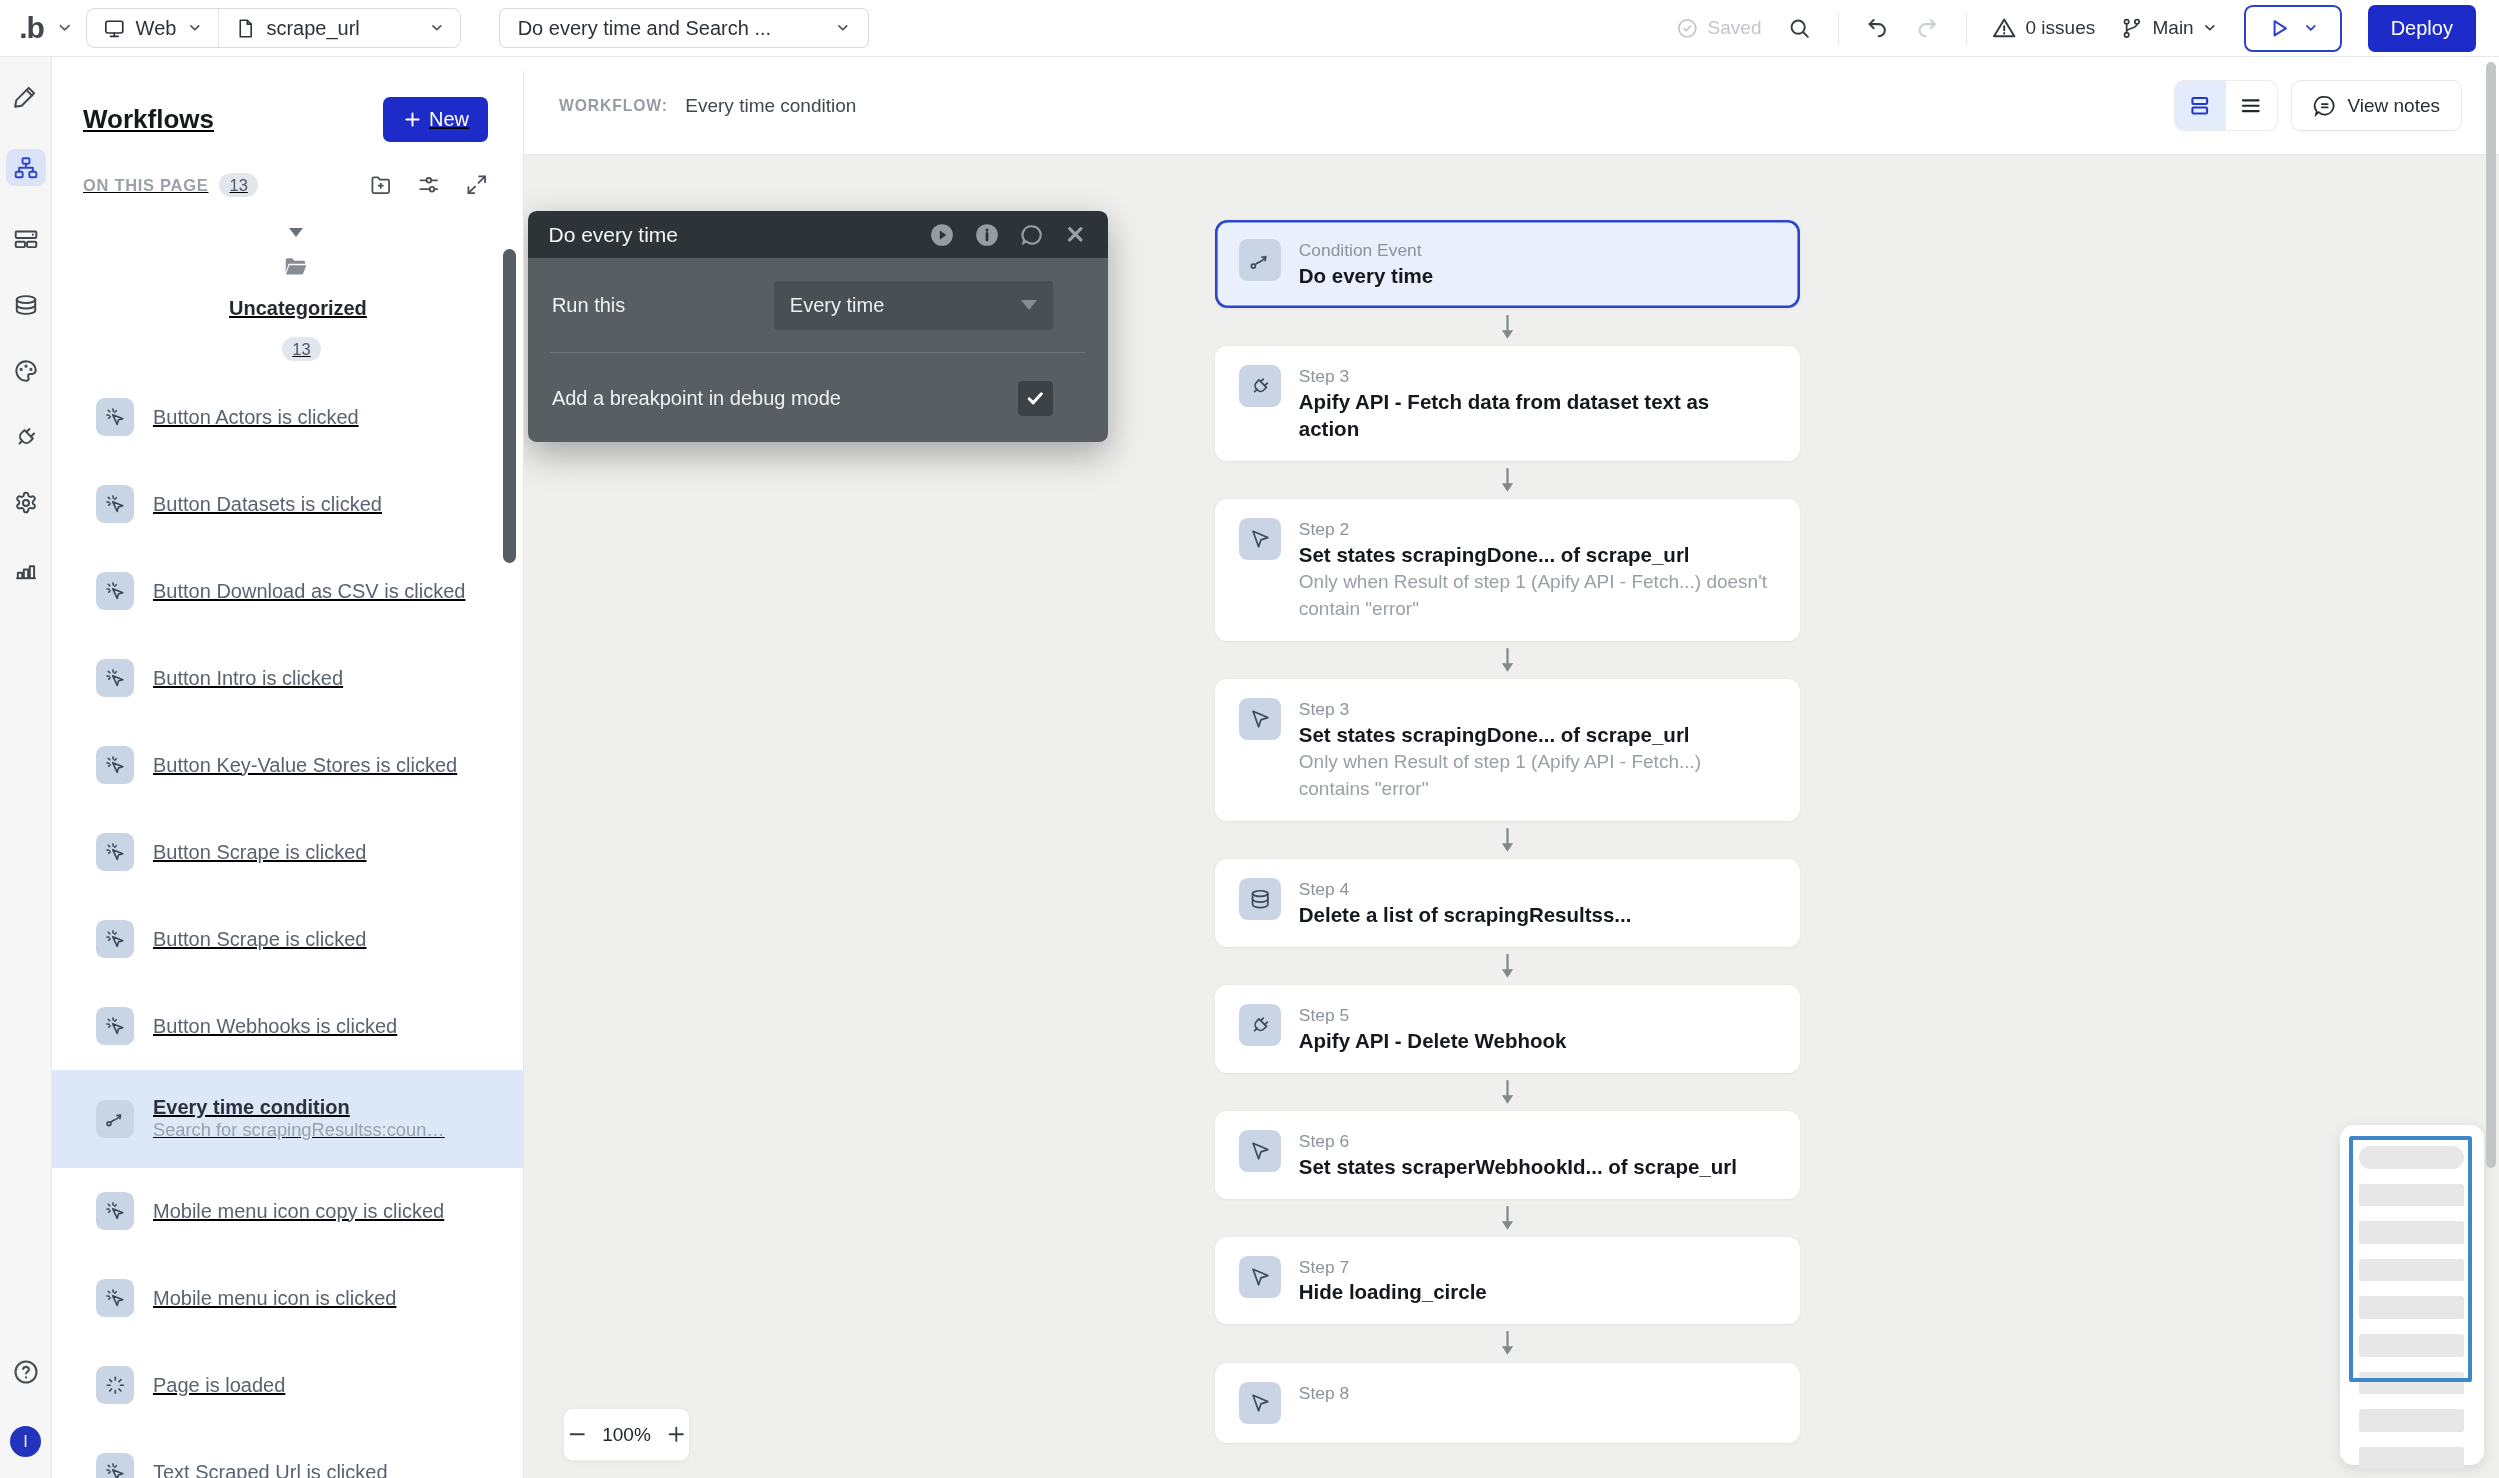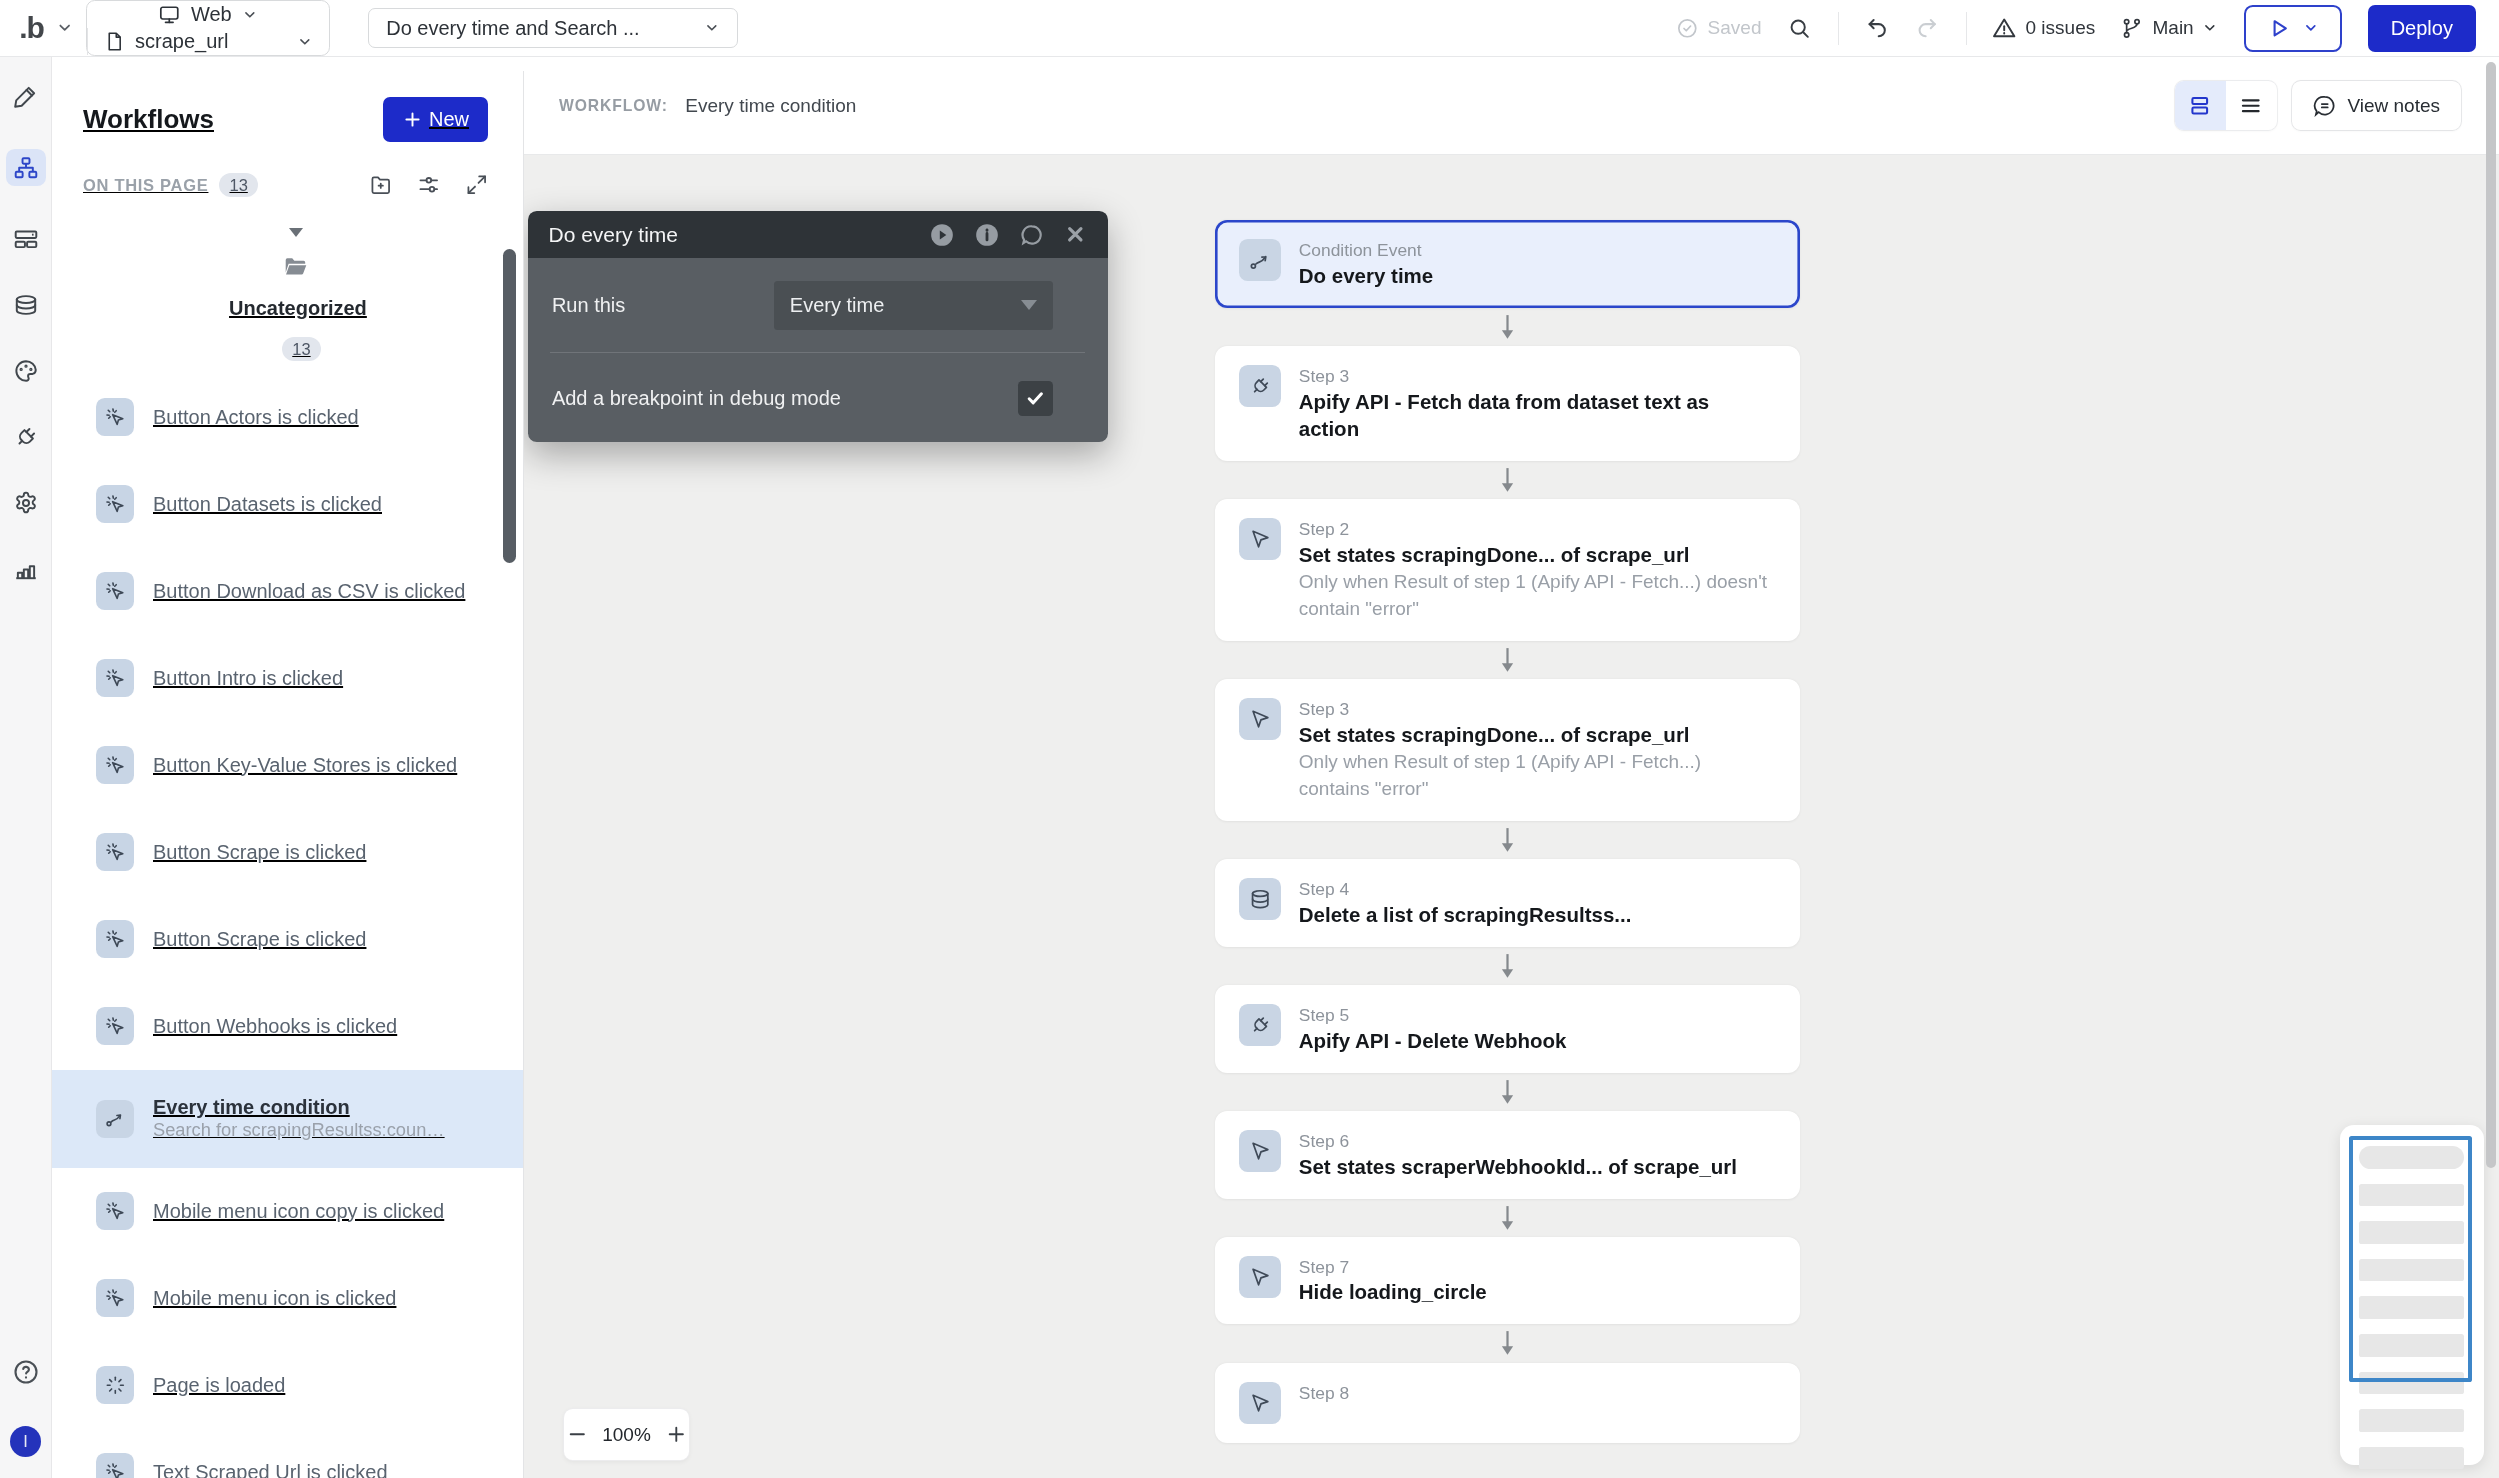--- a/index.html
+++ b/index.html
@@ -6,22 +6,22 @@
   html,body { width:2500px; height:1479px; overflow:hidden; background:#fff;
     font-family:"Liberation Sans","DejaVu Sans",sans-serif; }
   #app { position:relative; width:2500px; height:1479px; }
   svg { display:block; }
 
   
   .topbar { position:absolute; top:0; left:0; width:2500px; height:57px; background:#fff;
     border-bottom:0.9px solid #e7e8ea; display:flex; align-items:center; padding:0 14px; }
   .logo-wrap { display:flex; align-items:center; gap:12.2px; padding:0 12.2px 0 5.2px; }
   .logo { font-size:30px; font-weight:700; color:#43474b; letter-spacing:-0.9px; }
-  .sel-group { display:flex; align-items:center; height:56px; border:1.3px solid #d8dadc;
-    border-radius:8.7px; background:#fff;flex-direction:column; }
+  .sel-group { display:flex; align-items:center; height:40px; border:1.3px solid #d8dadc;
+    border-radius:8.7px; background:#fff; }
   .sel-seg { display:flex; align-items:center; gap:10.5px; padding:0 15.7px; height:100%; cursor:pointer; }
   .sel-seg + .sel-seg { border-left:1.3px solid #e3e4e6; }
   .sel-single { height:40px; border:1.3px solid #d8dadc; border-radius:7px; display:flex;
     align-items:center; gap:12.2px; padding:0 17.4px; margin-left:38px; cursor:pointer; }
   .sel-label { font-size:20px; color:#2d3238; white-space:nowrap; }
   .chev { color:#4a4f55; }
   .tb-right { margin-left:auto; display:flex; align-items:center; gap:26px; padding-right:10.5px; }
   .tb-item { display:flex; align-items:center; gap:8.7px; color:#30353b; font-size:19px; white-space:nowrap; }
   .tb-muted { color:#c2c6cb; }
   .tb-divider { width:0.9px; height:33px; background:#e6e7e9; }

